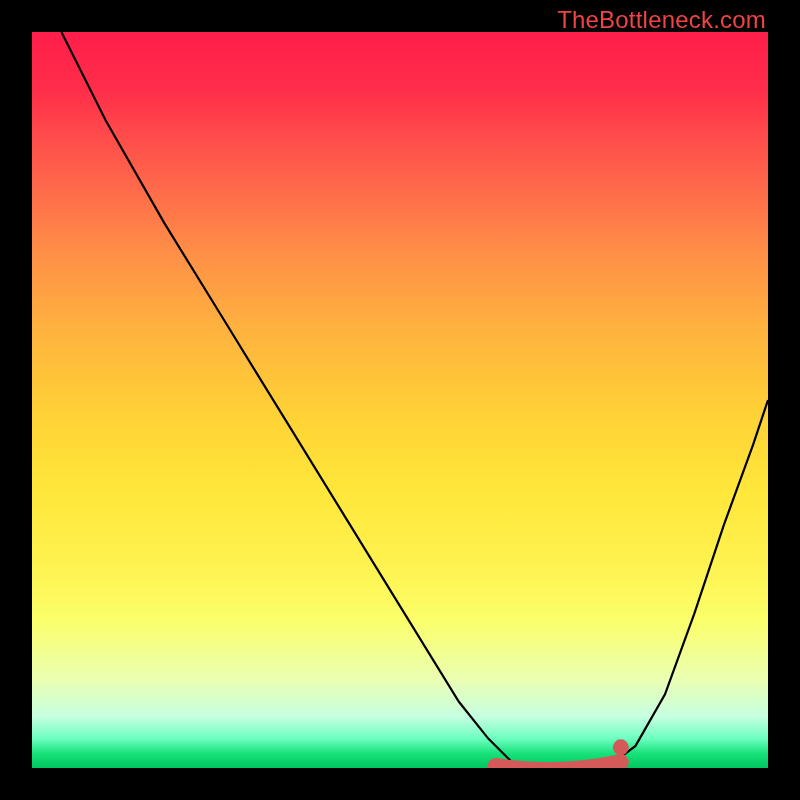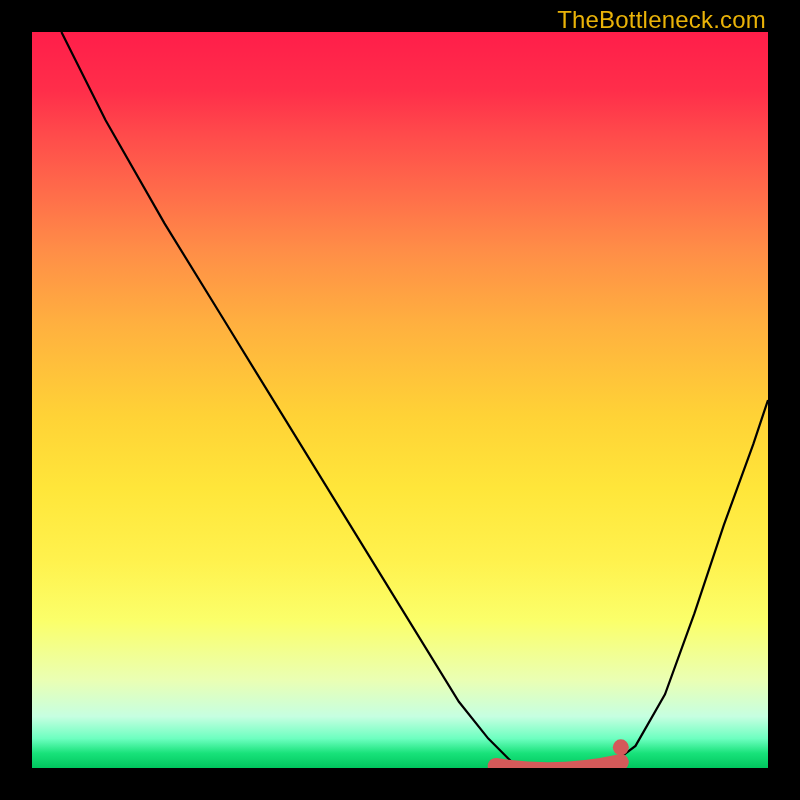--- a/index.html
+++ b/index.html
@@ -41,21 +41,21 @@
       #6dffc0 96%,
       #18e27a 98%,
       #00c65e 100%
     );
     overflow: hidden;
   }
   .watermark {
     position: absolute;
     right: 34px;
     top: 6px;
-    color: #eab308;
+    color: #ef4444;
     font-size: 24px;
     font-weight: 400;
     letter-spacing: 0.2px;
   }
   svg.curve {
     position: absolute;
     left: 0;
     top: 0;
     width: 736px;
     height: 736px;

